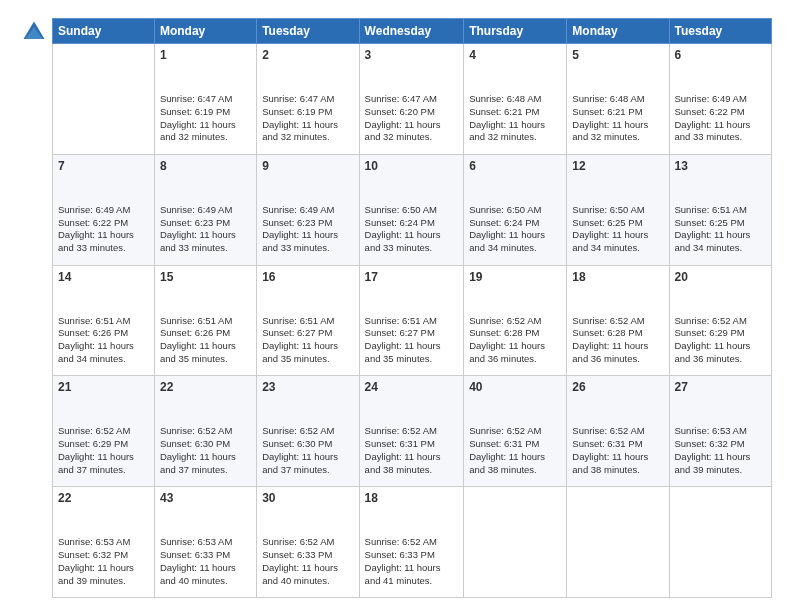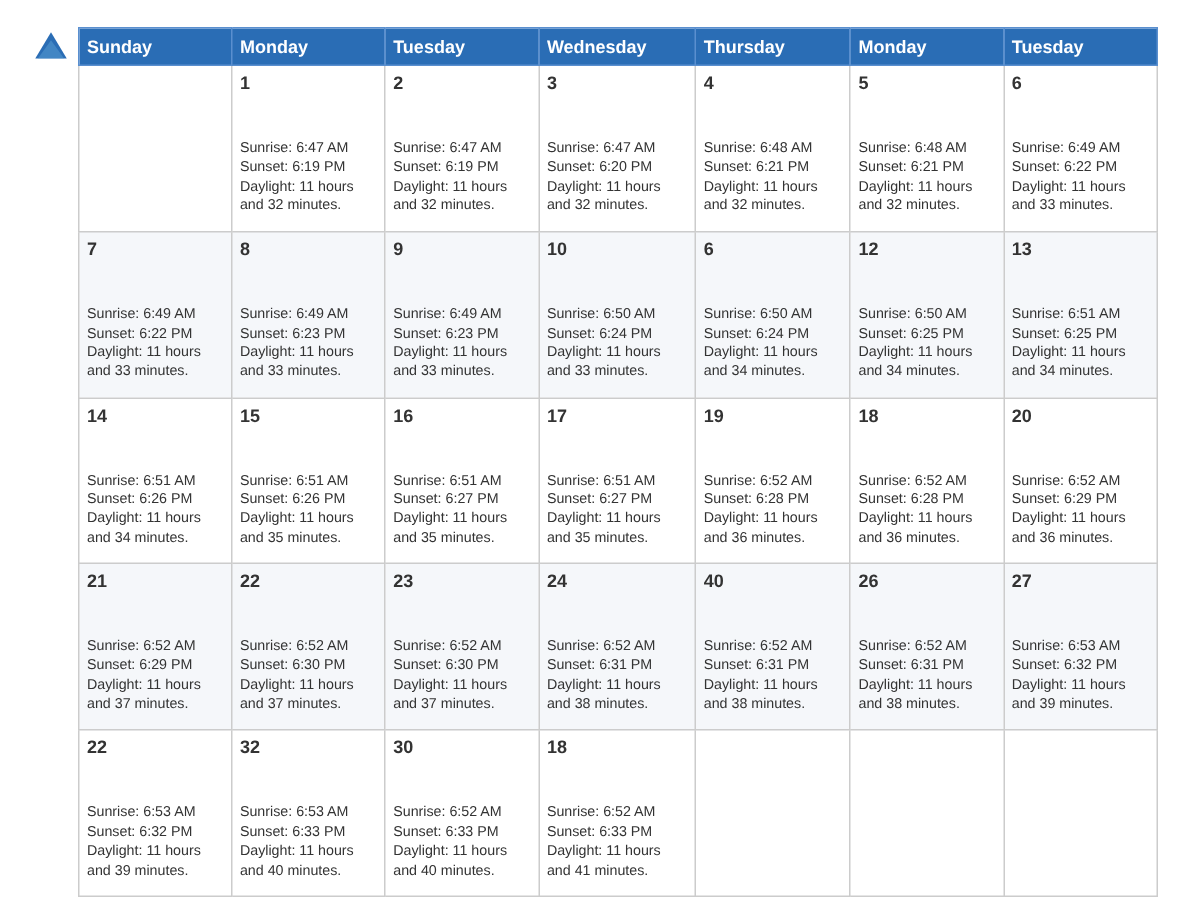--- a/index.html
+++ b/index.html
@@ -335,21 +335,21 @@
         </tr>
         <tr>
           <td>
             <span class="day-number">22</span>
             <div class="day-info" style="white-space: pre-line;">Sunrise: 6:53 AM
 Sunset: 6:32 PM
 Daylight: 11 hours
 and 39 minutes.</div>
           </td>
           <td>
-            <span class="day-number">32</span>
+            <span class="day-number">43</span>
             <div class="day-info" style="white-space: pre-line;">Sunrise: 6:53 AM
 Sunset: 6:33 PM
 Daylight: 11 hours
 and 40 minutes.</div>
           </td>
           <td>
             <span class="day-number">30</span>
             <div class="day-info" style="white-space: pre-line;">Sunrise: 6:52 AM
 Sunset: 6:33 PM
 Daylight: 11 hours

